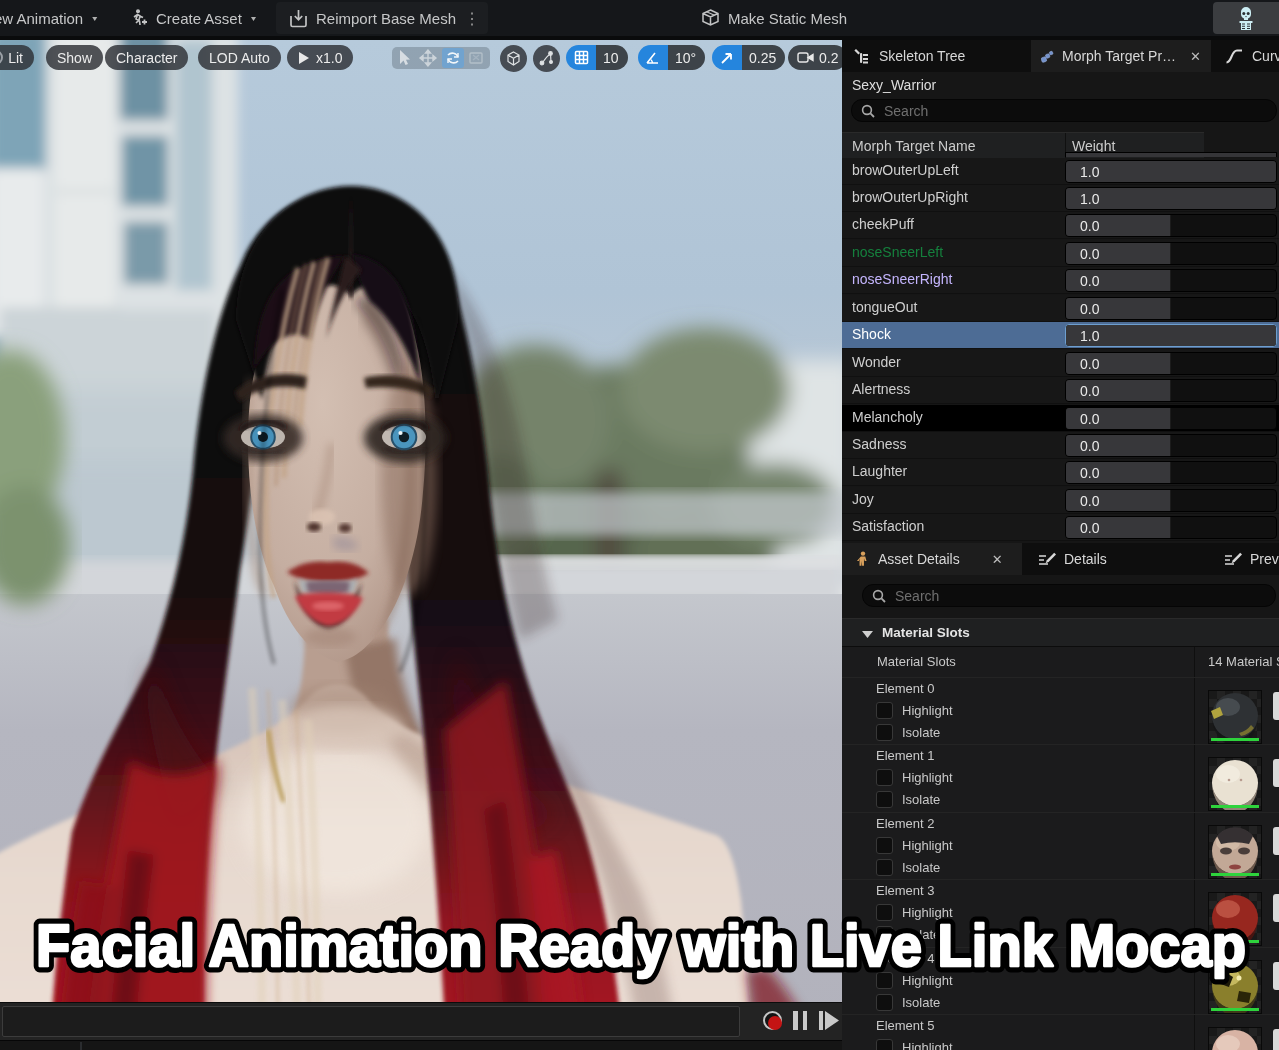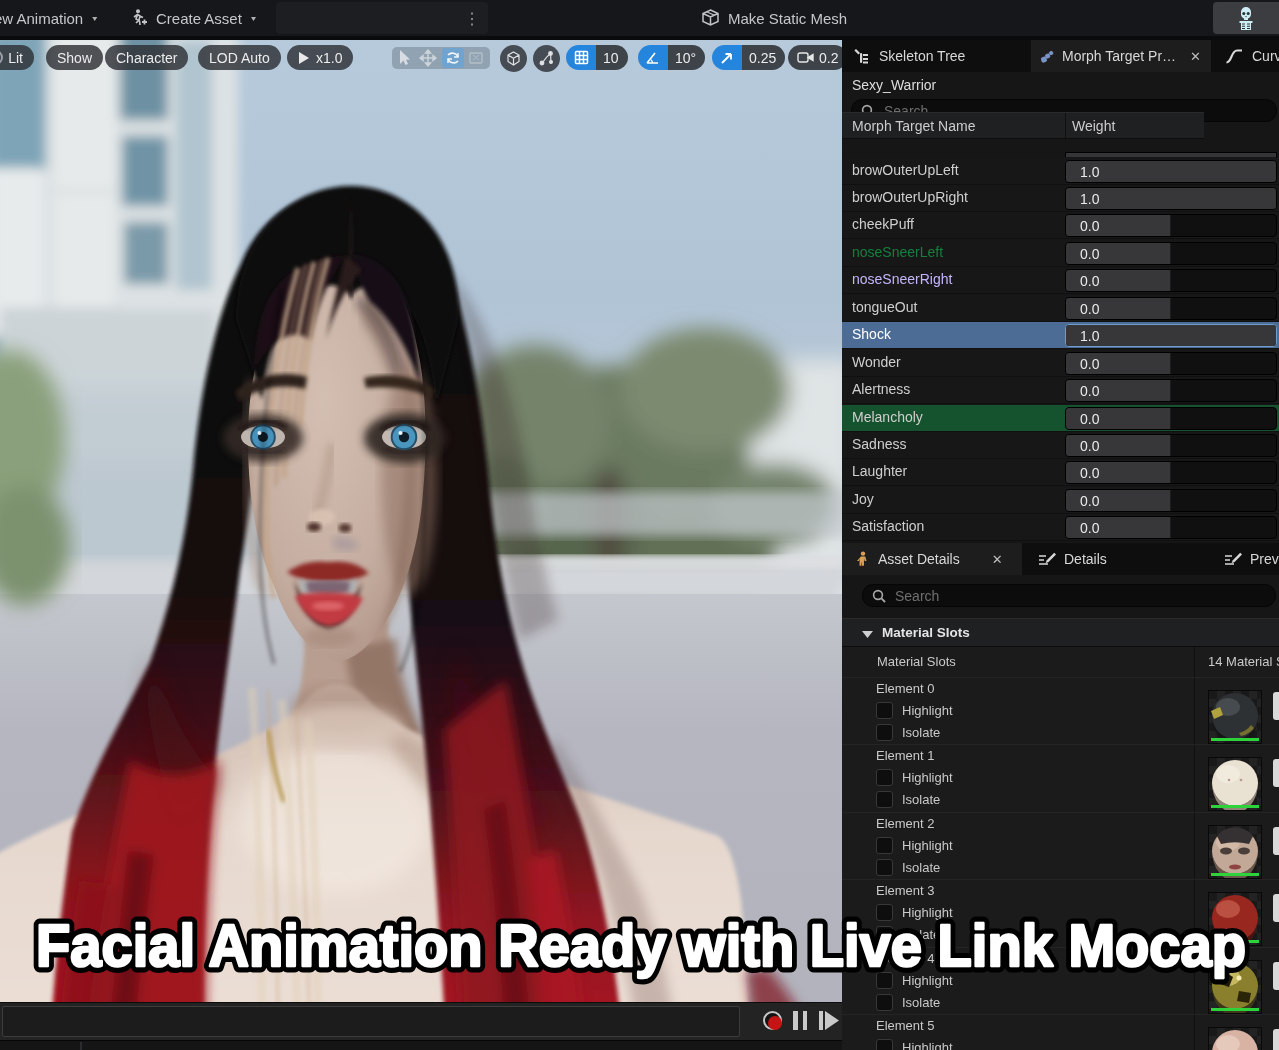--- a/index.html
+++ b/index.html
@@ -40,20 +40,28 @@
   <div class="tb-item" style="left:127px">
     <svg width="22" height="20" viewBox="0 0 22 20">
         <g stroke="#c2c3c4" stroke-width="1.6" fill="none">
     <circle cx="11" cy="3.2" r="2" fill="#c2c3c4" stroke="none"></circle>
     <path d="M7 9 L10.5 6.5 L13 8 L12 12 L9 15 M10.5 6.8 L9 11 L12.5 13 L13 17 M13.2 8.2 L16 9.5"></path>
     <path d="M15 14 h5 M17.5 11.5 v5" stroke-width="1.8"></path>
         </g>
       </svg>
     Create Asset <span class="chev">▾</span></div>
   <div style="position:absolute;left:276px;top:2px;width:212px;height:32px;background:#1c1e21;border-radius:4px"></div>
+  <div class="tb-item" style="left:288px">
+    <svg width="21" height="21" viewBox="0 0 21 21">
+        <g stroke="#c2c3c4" stroke-width="1.7" fill="none">
+    <path d="M3 8 v9 a1.5 1.5 0 0 0 1.5 1.5 h12 a1.5 1.5 0 0 0 1.5 -1.5 v-9"></path>
+    <path d="M10.5 2 v9 M6.8 8 l3.7 3.8 L14.2 8"></path>
+        </g>
+      </svg>
+    Reimport Base Mesh</div>
   <div class="tb-item" style="left:464px;color:#9a9a9a;font-size:16px;letter-spacing:0">⋮</div>
   <div class="tb-item" style="left:700px">
     <svg width="21" height="20" viewBox="0 0 21 20">
         <g stroke="#c2c3c4" stroke-width="1.5" fill="none">
     <path d="M10.5 2 L18 5.5 L18 13.5 L10.5 17 L3 13.5 L3 5.5 Z M3 5.5 L10.5 9 L18 5.5 M10.5 9 V17"></path>
     <path d="M6.5 3.7 L14.5 7.3" stroke-width="1.2"></path>
         </g>
       </svg>
     Make Static Mesh</div>
   <div style="position:absolute;left:1213px;top:2px;width:66px;height:32px;background:#3b3d40;border-radius:4px 0 0 4px">
@@ -417,21 +425,21 @@
         </svg>
     Curve</div>
 </div>
 <div style="position:absolute;left:10px;top:37px;color:#dedede;font-size:14px">Sexy_Warrior</div>
 <div class="srch" style="left:9px;top:59px;width:426px">
   <svg width="14" height="14" viewBox="0 0 14 14">
         <circle cx="6" cy="6" r="4.4" stroke="#a8a8a8" stroke-width="1.6" fill="none"></circle>
         <path d="M9.4,9.4 L13,13" stroke="#a8a8a8" stroke-width="1.8"></path>
       </svg>
   Search</div>
-<div style="position:absolute;left:0;top:72px;width:362px;height:27px;background:#1f2021;border-top:1px solid #2a2a2a;border-bottom:1px solid #0d0d0d;color:#cccccc;font-size:14px">
+<div style="position:absolute;left:0;top:92px;width:362px;height:27px;background:#1f2021;border-top:1px solid #2a2a2a;border-bottom:1px solid #0d0d0d;color:#cccccc;font-size:14px">
   <span style="position:absolute;left:10px;top:5px">Morph Target Name</span>
   <span style="position:absolute;left:230px;top:5px">Weight</span>
   <span style="position:absolute;left:223px;top:0;width:1px;height:27px;background:#101010"></span>
 </div>
 <div style="position:absolute;left:223px;top:112px;width:212px;height:5px;background:#353538;border:1px solid #000;border-bottom:none"></div>
 <div class="mrow" style="top:118px;background:#171717;border-bottom:1px solid #101010">
       <span class="nm" style="color:#cfcfcf">browOuterUpLeft</span>
       <span class="wbox" style="">
         <span class="wfill" style="width:211px"></span>
         <span class="wtxt">1.0</span>
@@ -486,21 +494,21 @@
         <span class="wtxt">0.0</span>
       </span>
     </div>
     <div class="mrow" style="top:337px;background:#171717;border-bottom:1px solid #101010">
       <span class="nm" style="color:#cfcfcf">Alertness</span>
       <span class="wbox" style="">
         <span class="wfill" style="width:105px"></span>
         <span class="wtxt">0.0</span>
       </span>
     </div>
-    <div class="mrow" style="top:365px;background:#14532d;border-bottom:1px solid #101010">
+    <div class="mrow" style="top:365px;background:#000000;border-bottom:1px solid #101010">
       <span class="nm" style="color:#cfcfcf">Melancholy</span>
       <span class="wbox" style="">
         <span class="wfill" style="width:105px"></span>
         <span class="wtxt">0.0</span>
       </span>
     </div>
     <div class="mrow" style="top:392px;background:#171717;border-bottom:1px solid #101010">
       <span class="nm" style="color:#cfcfcf">Sadness</span>
       <span class="wbox" style="">
         <span class="wfill" style="width:105px"></span>

